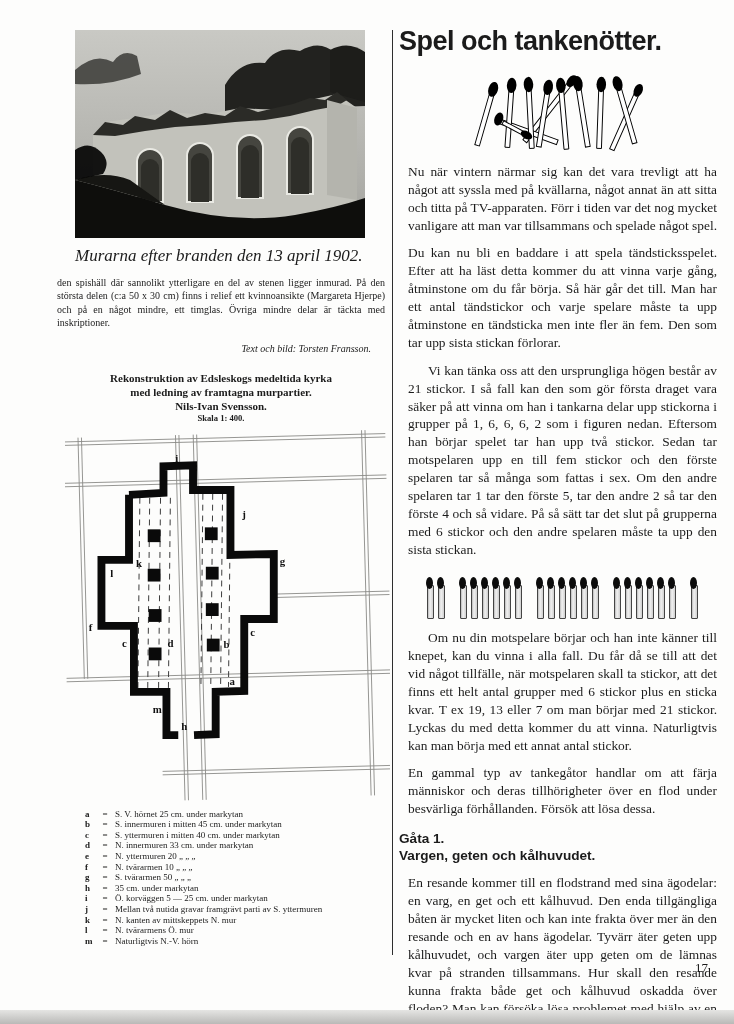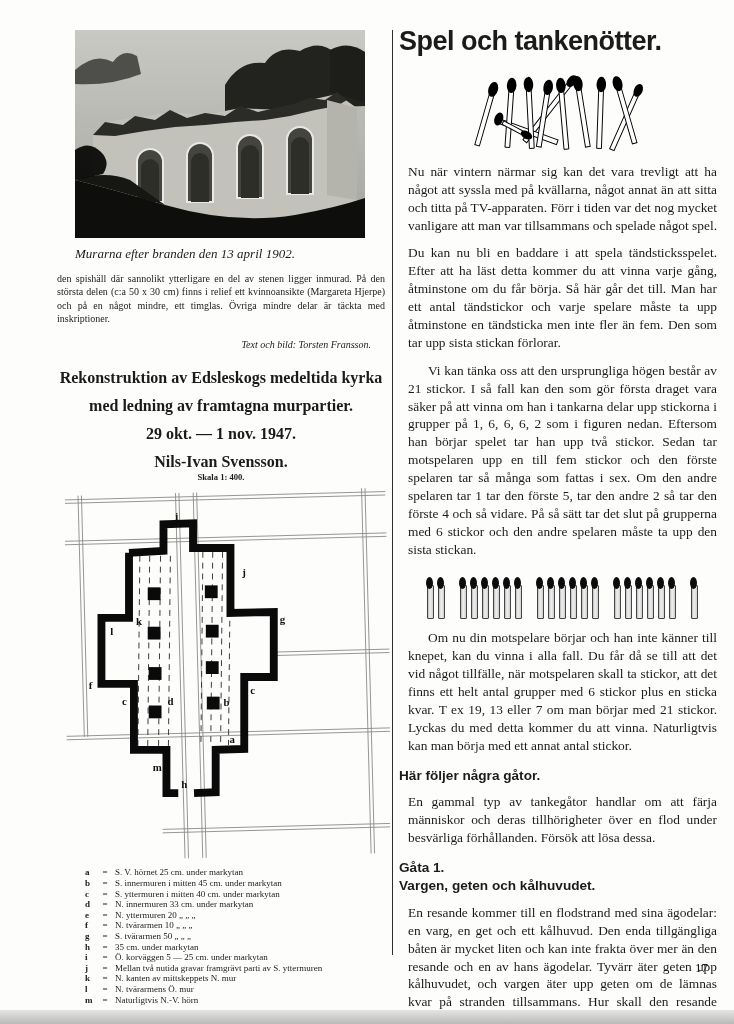--- a/index.html
+++ b/index.html
@@ -6,25 +6,25 @@
   body{width:734px;height:1024px;background:#fdfdfc;position:relative;overflow:hidden;
        font-family:"Liberation Serif",serif;color:#1b1b1b;}
   .page{position:absolute;inset:0;}
   .scan-bottom{position:absolute;left:0;right:0;bottom:0;height:14px;
       background:linear-gradient(#e5e5e3,#b9b9b7);}
   .col-divider{position:absolute;left:392px;top:30px;width:1px;height:925px;background:#2e2e2e;}
 
   
   .left-col{position:absolute;left:57px;top:0;width:328px;}
   .photo-wrap{margin:30px 0 0 18px;width:290px;height:208px;}
-  .photo-caption{margin:8px 0 4px 18px;font-style:italic;font-size:13px;}
+  .photo-caption{margin:8px 0 4px 18px;font-style:italic;font-size:17px;}
   .body-text{font-size:10px;line-height:1.33;text-align:justify;}
   .byline{margin-top:14px;font-style:italic;font-size:10px;text-align:right;padding-right:14px;}
   .diagram-head{margin-top:18px;text-align:center;font-weight:bold;}
-  .diagram-head .dh-l{display:block;font-size:16px;line-height:1.25;margin-top:8px;}
+  .diagram-head .dh-l{display:block;font-size:11px;line-height:1.25;}
   .diagram-head .dh-s{display:block;font-size:8.6px;line-height:1.3;}
   .plan-wrap{margin:2px 0 0 8px;width:325px;height:378px;}
   .legend{margin:4px 0 0 28px;font-size:9px;line-height:1.18;}
   .legend-row{display:grid;grid-template-columns:10px 16px 1fr;column-gap:2px;}
   .legend-row .ll{font-weight:bold;}
   .legend-row .leq{text-align:center;}
 
   
   .right-col{position:absolute;left:399px;top:0;width:327px;}
   .article-title{margin-top:26px;font-family:"Liberation Sans",sans-serif;
@@ -93,21 +93,20 @@
       </svg>
     </div>
     <div class="photo-caption">Murarna efter branden den 13 april 1902.</div>
 
     <p class="body-text">den spishäll där sannolikt ytterligare en del av stenen ligger inmurad. På den största delen (c:a 50 x 30 cm) finns i relief ett kvinnoansikte (Margareta Hjerpe) och på en något mindre, ett timglas. Övriga mindre delar är täckta med inskriptioner.</p>
     <div class="byline">Text och bild: Torsten Fransson.</div>
 
     <div class="diagram-head">
       <span class="dh-l">Rekonstruktion av Edsleskogs medeltida kyrka</span>
       <span class="dh-l">med ledning av framtagna murpartier.</span>
-      <span class="dh-l">29 okt. — 1 nov. 1947.</span>
       <span class="dh-l">Nils-Ivan Svensson.</span>
       <span class="dh-s">Skala 1: 400.</span>
     </div>
 
     <div class="plan-wrap">
       <svg width="325" height="378" viewBox="0 0 330 380">
 
         <g stroke="#8a8a86" stroke-width="0.9" fill="none" transform="rotate(-1.5 165 190)">
           <path d="M0,9 H330 M0,12.5 H330"></path>
           <path d="M0,51 H330 M0,54.5 H330"></path>
@@ -326,21 +325,20 @@
           <div class="match"></div>
           <div class="match"></div>
         </div>
         <div class="match-group">
           <div class="match"></div>
         </div>
       </div>
 
     <p class="rc-p indent">Om nu din motspelare börjar och han inte känner till knepet, kan du vinna i alla fall. Du får då se till att det vid något tillfälle, när motspelaren skall ta stickor, att det finns ett helt antal grupper med 6 stickor plus en sticka kvar. T ex 19, 13 eller 7 om man börjar med 21 stickor. Lyckas du med detta kommer du att vinna. Naturligtvis kan man börja med ett annat antal stickor.</p>
 
-    <h2 class="rc-h">Här följer några gåtor.</h2>
     <p class="rc-p">En gammal typ av tankegåtor handlar om att färja människor och deras tillhörigheter över en flod under besvärliga förhållanden. Försök att lösa dessa.</p>
 
     <h2 class="rc-h">Gåta 1.</h2>
     <h2 class="rc-h tight">Vargen, geten och kålhuvudet.</h2>
     <p class="rc-p">En resande kommer till en flodstrand med sina ägodelar: en varg, en get och ett kålhuvud. Den enda tillgängliga båten är mycket liten och kan inte frakta över mer än den resande och en av hans ägodelar. Tyvärr äter geten upp kålhuvudet, och vargen äter upp geten om de lämnas kvar på stranden tillsammans. Hur skall den resande kunna frakta både get och kålhuvud oskadda över floden? Man kan försöka lösa problemet med hjälp av en tändsticksask, som föreställer båten, och papperslappar som föreställer godset.</p>
 
   </div>
 
   <div class="page-number">17</div>
   <div class="scan-bottom"></div>

